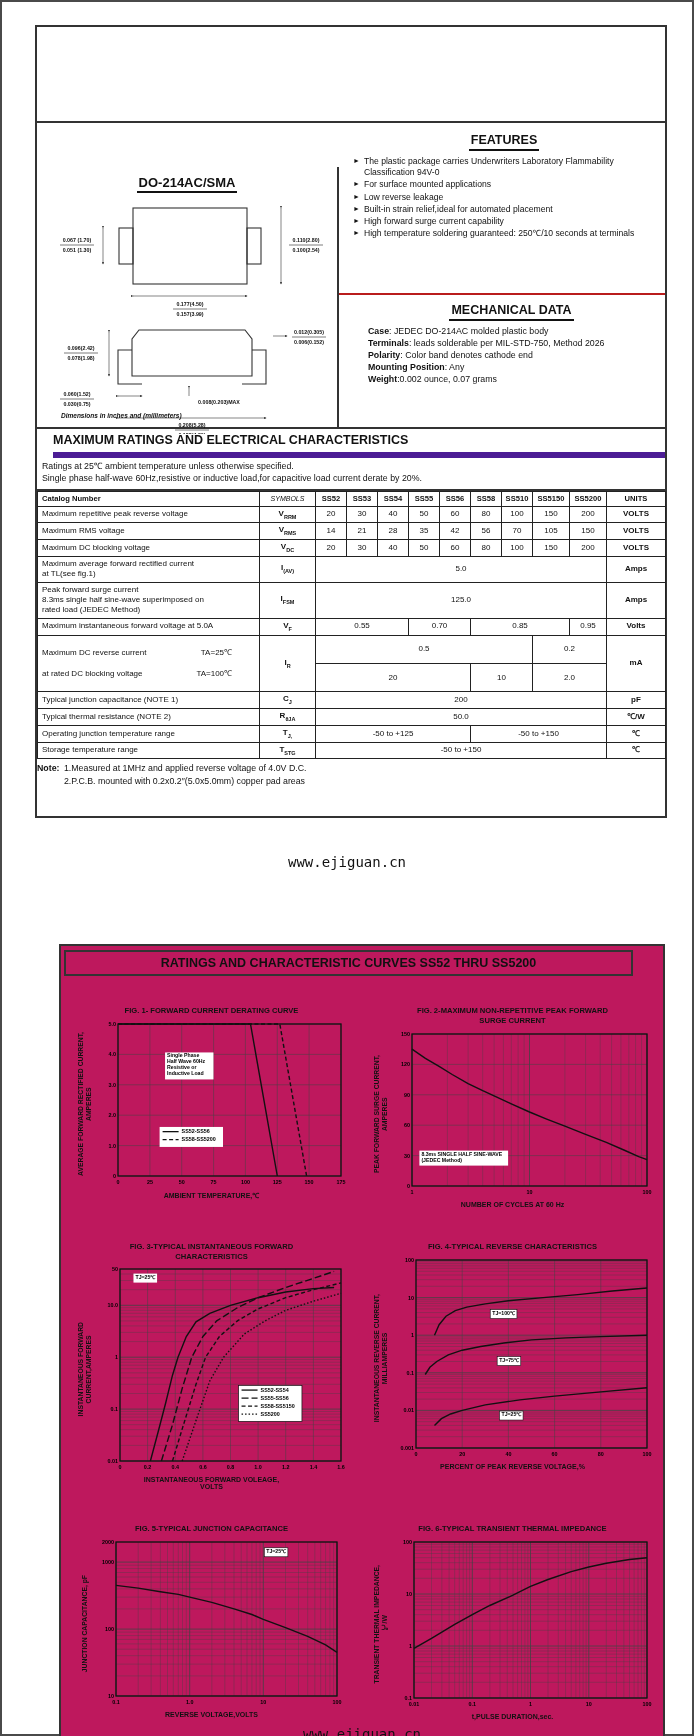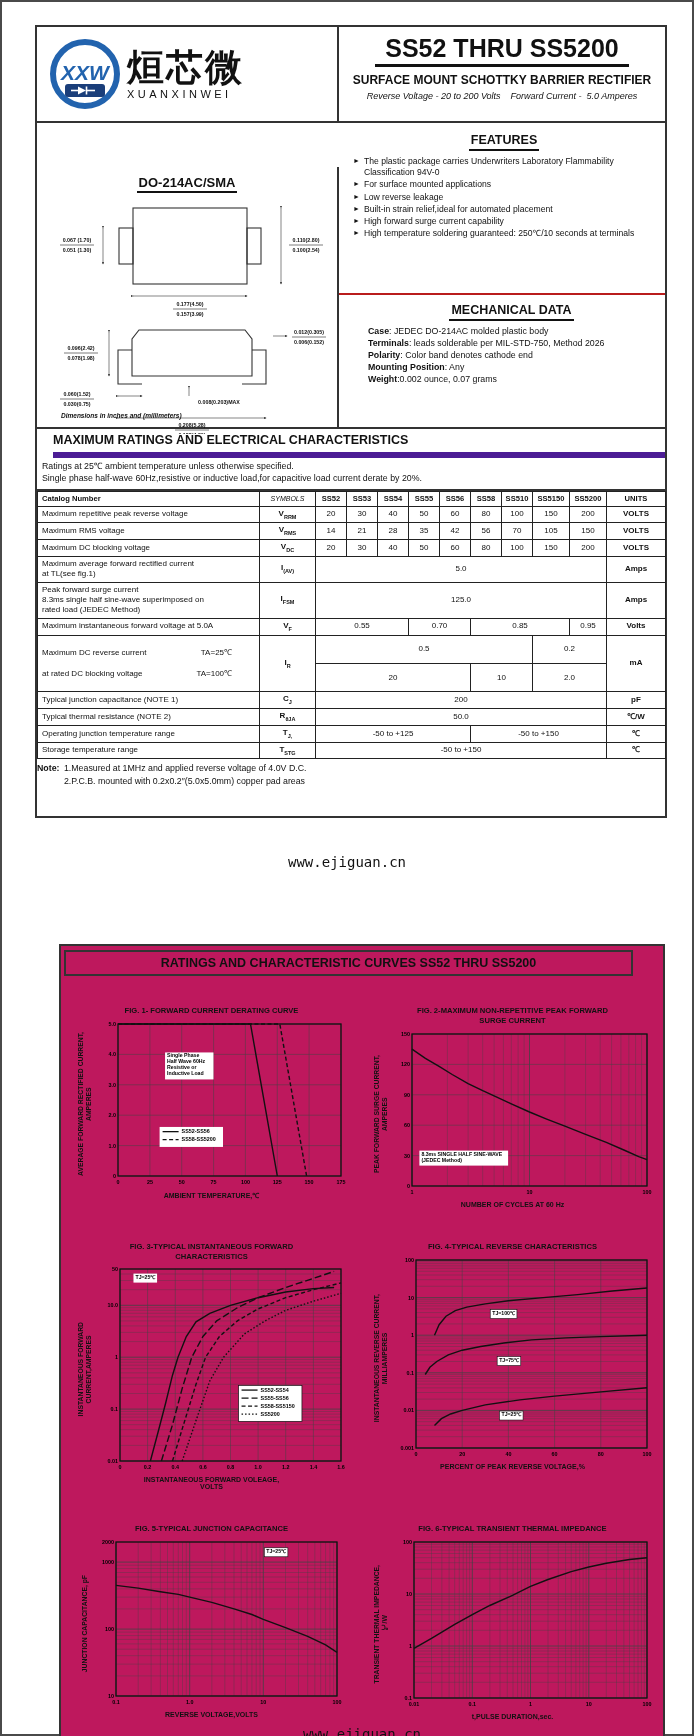--- a/index.html
+++ b/index.html
@@ -59,42 +59,20 @@
   svg text{font-family:"Liberation Sans",sans-serif;}
   .dim{font-size:5.3px;fill:#111;font-weight:bold;}
 </style>
 </head>
 <body>
 
 <div class="sheet">
 
   <div id="page1">
     <div class="hdr">
-      <div class="logo-cell">
-        <svg width="72" height="72" viewBox="0 0 72 72">
-          <circle cx="36" cy="36" r="32" fill="#ffffff" stroke="#2263ae" stroke-width="6"></circle>
-          <text x="36" y="42" text-anchor="middle" font-size="21" font-weight="bold" font-style="italic" fill="#2263ae">XXW</text>
-          <rect x="16" y="46" width="40" height="13" rx="3" fill="#1a3e7a"></rect>
-          <g stroke="#ffffff" stroke-width="1.6">
-            <line x1="22" y1="52.5" x2="29" y2="52.5"></line>
-            <path d="M29,48.5 L29,56.5 L37,52.5 Z" fill="#ffffff" stroke="none"></path>
-            <line x1="37.5" y1="48.5" x2="37.5" y2="56.5"></line>
-            <line x1="38" y1="52.5" x2="46" y2="52.5"></line>
-          </g>
-        </svg>
-        <div class="logo-txt">
-          <div class="logo-cn">烜芯微</div>
-          <div class="logo-en">XUANXINWEI</div>
-        </div>
-      </div>
-      <div class="title-cell">
-        <div class="part-range">SS52 THRU SS5200</div>
-        <div class="subtitle">SURFACE MOUNT SCHOTTKY BARRIER RECTIFIER</div>
-        <div class="tagline">Reverse Voltage - 20 to 200 Volts    Forward Current -  5.0 Amperes</div>
-      </div>
     </div>
 
     <div class="mid">
       <div class="pkg-cell">
         <div class="pkg-title"><span>DO-214AC/SMA</span></div>
         <svg width="296" height="244" viewBox="0 0 296 244">
           <defs>
             <marker id="ah" markerWidth="5" markerHeight="4" refX="4" refY="2" orient="auto">
               <path d="M0,0 L5,2 L0,4 Z" fill="#333"></path>
             </marker>

